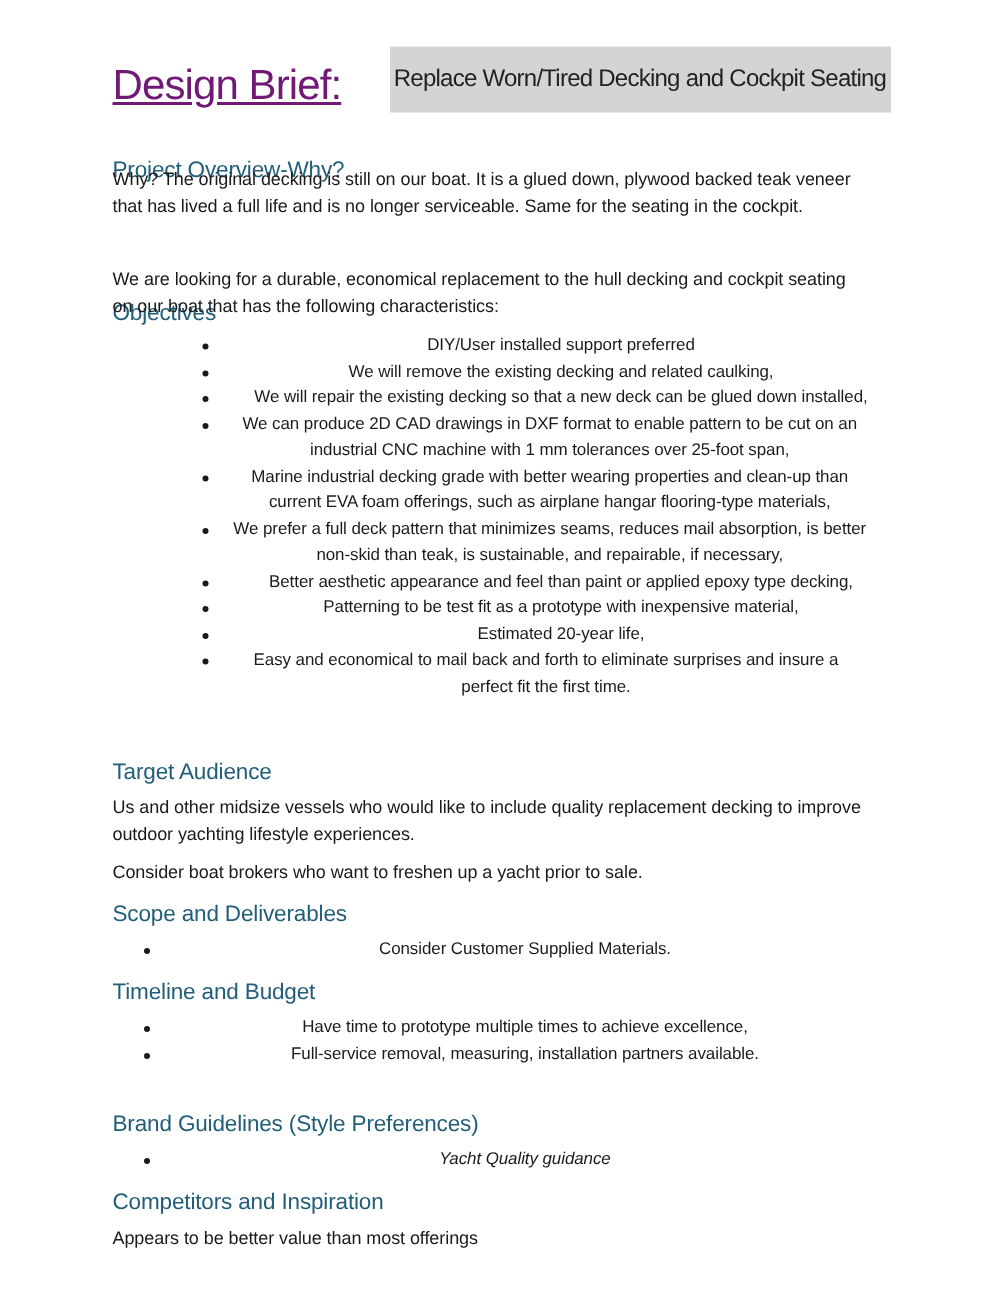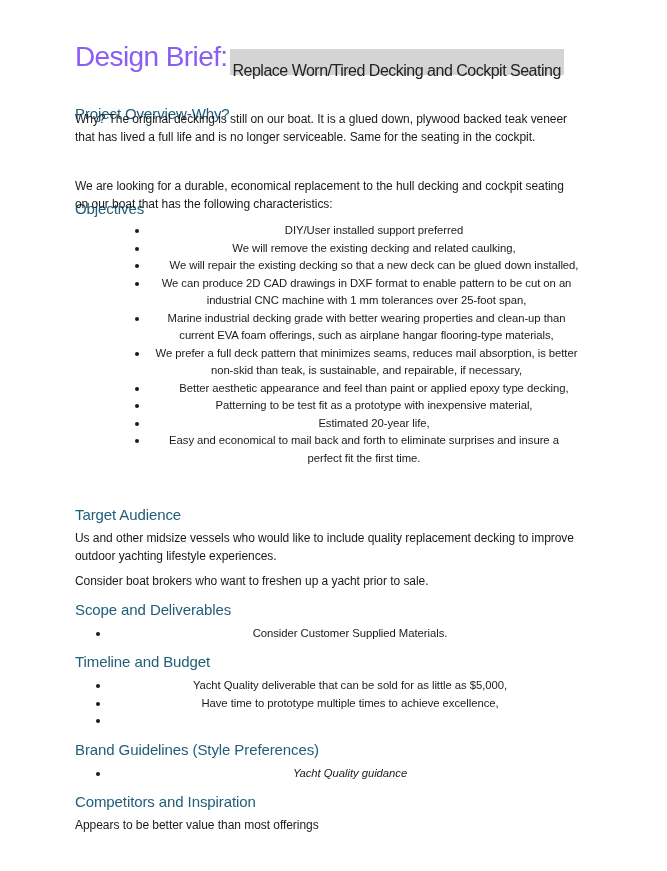--- a/index.html
+++ b/index.html
@@ -1,20 +1,20 @@
 <!DOCTYPE html>
 <html><head>
   <meta charset="utf-8">
   <style>
     html, body { margin:0; padding:0; background:#ffffff; }
     body { width:667px; height:871px; position:relative; overflow:hidden;
       font-family:"Liberation Sans", sans-serif; color:#1a1a1a; }
     .title-row { position:absolute; left:75px; top:39px; height:36px; display:flex; align-items:flex-end; white-space:nowrap; }
-    .title-main { font-size:28px; letter-spacing:-0.6px; color:#8b5cf6; line-height:36px; margin-right:2px; }
-    .title-sub { background:#d4d4d4; font-size:16px; letter-spacing:-0.5px; color:#222; height:26px; line-height:44px; padding:0 3px 0 3px; box-sizing:border-box; }
+    .title-main { font-size:28px; letter-spacing:-0.6px; color:#701a75; line-height:36px; margin-right:12px;text-decoration:underline; }
+    .title-sub { background:#d4d4d4; font-size:16px; letter-spacing:-0.5px; color:#222; height:44px; line-height:44px; padding:0 3px 0 3px; box-sizing:border-box;margin-left:20px; }
     .h { position:absolute; left:75px; font-size:15px; color:#215e79; letter-spacing:-0.1px; white-space:nowrap; }
     .p { position:absolute; left:75px; width:520px; font-size:12px; line-height:17.5px; color:#1a1a1a; letter-spacing:-0.05px; }
     .list { position:absolute; margin:0; padding:0; list-style:none; font-size:11.3px; line-height:17.5px; color:#1a1a1a; letter-spacing:-0.05px;text-align:center; }
     .list li { position:relative; padding-left:0; margin:0; }
     .list li .bullet { position:absolute; width:4px; height:4px; background:#1a1a1a; border-radius:50%; top:7px; }
     .list.obj { left:154px; top:222px; width:440px; }
     .list.obj li .bullet { left:-19px; }
     .list.short { left:115px; width:470px; }
     .list.short li .bullet { left:-19px; }
   </style>
@@ -49,23 +49,22 @@
 <div class="p" style="top:530px; width:500px;">Us and other midsize vessels who would like to include quality replacement decking to improve outdoor yachting lifestyle experiences.</div>
 <div class="p" style="top:573px;">Consider boat brokers who want to freshen up a yacht prior to sale.</div>
 
 <div class="h" style="top:601px;">Scope and Deliverables</div>
 <ul class="list short" style="top:625px;">
   <li><span class="bullet"></span><span>Consider Customer Supplied Materials.</span></li>
 </ul>
 
 <div class="h" style="top:653px;">Timeline and Budget</div>
 <ul class="list short" style="top:677px;">
-  <li><span class="bullet"></span><span>Yacht Quality deliverable that can be sold for as little as $5,000,</span></li>
   <li><span class="bullet"></span><span>Have time to prototype multiple times to achieve excellence,</span></li>
-  <li><span class="bullet"></span></li>
+  <li><span class="bullet"></span><span>Full-service removal, measuring, installation partners available.</span></li>
 </ul>
 
 <div class="h" style="top:741px;">Brand Guidelines (Style Preferences)</div>
 <ul class="list short" style="top:765px;font-style:italic;">
   <li><span class="bullet"></span><span>Yacht Quality guidance</span></li>
 </ul>
 
 <div class="h" style="top:793px;">Competitors and Inspiration</div>
 <div class="p" style="top:817px;">Appears to be better value than most offerings</div>
 

